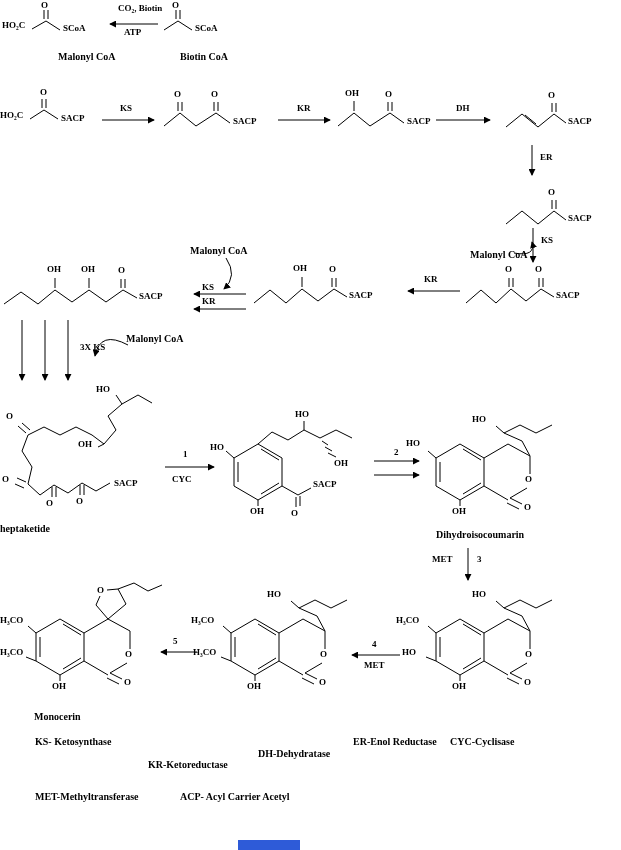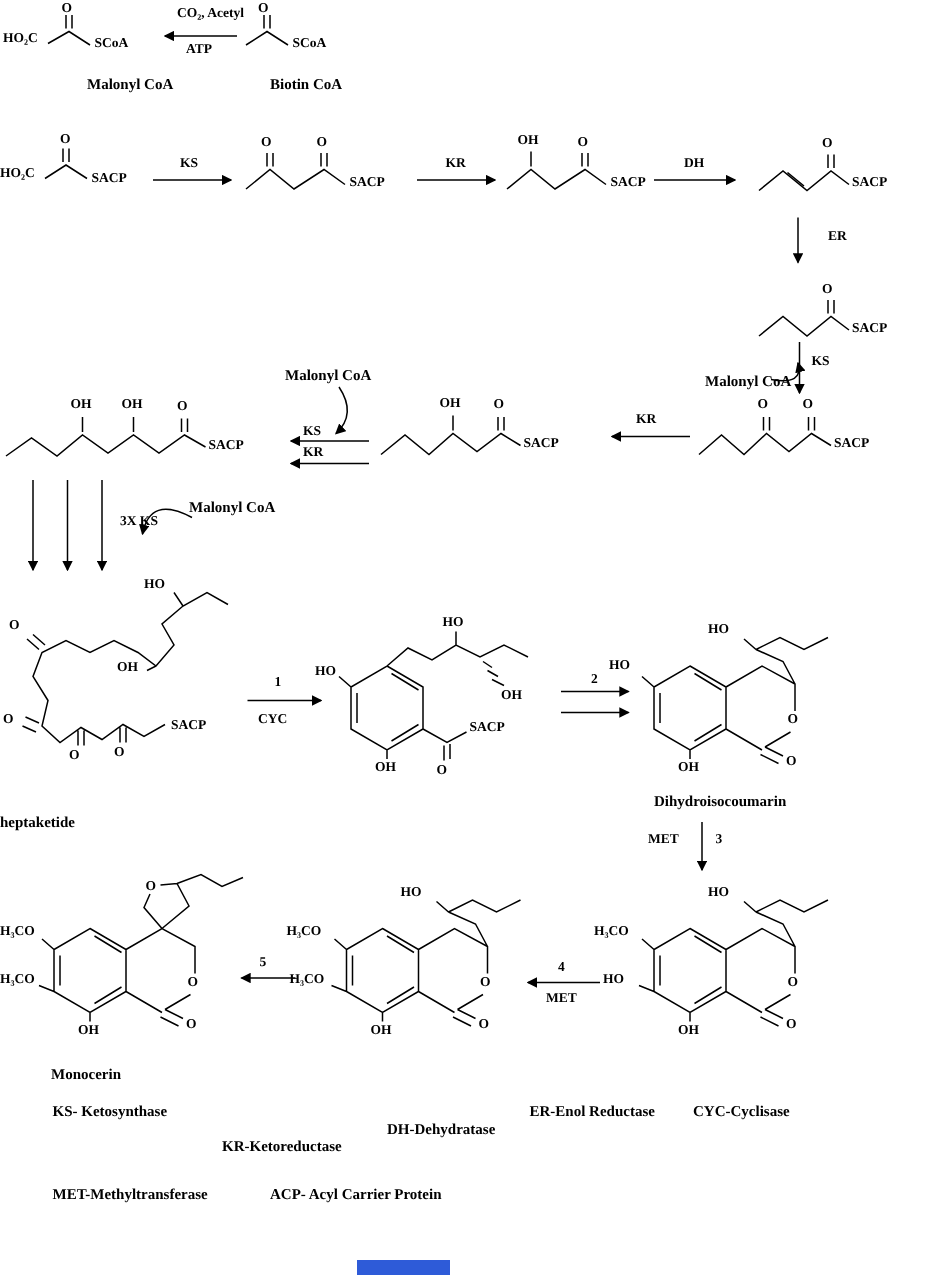--- a/index.html
+++ b/index.html
@@ -61,42 +61,42 @@
 
       <path d="M514,253 Q536,257 532,242" marker-end="url(#ah)"></path>
       <path d="M226,258 Q238,276 224,289" marker-end="url(#ah)"></path>
       <path d="M128,345 Q100,330 95,356" marker-end="url(#ah)"></path>
     </g>
   </svg>
 
   <span class="lbl" style="left:2px;top:21px">HO₂C</span>
   <span class="lbl" style="left:41px;top:1px">O</span>
   <span class="lbl" style="left:63px;top:24px">SCoA</span>
-  <span class="lbl" style="left:118px;top:4px">CO₂, Acetyl</span>
+  <span class="lbl" style="left:118px;top:4px">CO₂, Biotin</span>
   <span class="lbl" style="left:124px;top:28px">ATP</span>
   <span class="lbl" style="left:172px;top:1px">O</span>
   <span class="lbl" style="left:195px;top:24px">SCoA</span>
   <span class="cap" style="left:58px;top:52px">Malonyl CoA</span>
   <span class="cap" style="left:180px;top:52px">Biotin CoA</span>
 
   <span class="lbl" style="left:0px;top:111px">HO₂C</span>
   <span class="lbl" style="left:40px;top:88px">O</span>
   <span class="lbl" style="left:61px;top:114px">SACP</span>
   <span class="lbl" style="left:120px;top:104px">KS</span>
   <span class="lbl" style="left:174px;top:90px">O</span>
   <span class="lbl" style="left:211px;top:90px">O</span>
   <span class="lbl" style="left:233px;top:117px">SACP</span>
   <span class="lbl" style="left:297px;top:104px">KR</span>
   <span class="lbl" style="left:345px;top:89px">OH</span>
   <span class="lbl" style="left:385px;top:90px">O</span>
   <span class="lbl" style="left:407px;top:117px">SACP</span>
   <span class="lbl" style="left:456px;top:104px">DH</span>
   <span class="lbl" style="left:548px;top:91px">O</span>
   <span class="lbl" style="left:568px;top:117px">SACP</span>
-  <span class="lbl" style="left:552px;top:153px">ER</span>
+  <span class="lbl" style="left:540px;top:153px">ER</span>
 
   <span class="lbl" style="left:548px;top:188px">O</span>
   <span class="lbl" style="left:568px;top:214px">SACP</span>
   <span class="lbl" style="left:541px;top:236px">KS</span>
   <span class="cap" style="left:470px;top:250px">Malonyl CoA</span>
 
   <span class="lbl" style="left:505px;top:265px">O</span>
   <span class="lbl" style="left:535px;top:265px">O</span>
   <span class="lbl" style="left:556px;top:291px">SACP</span>
   <span class="lbl" style="left:424px;top:275px">KR</span>
@@ -114,21 +114,21 @@
   <span class="lbl" style="left:80px;top:343px">3X KS</span>
   <span class="cap" style="left:126px;top:334px">Malonyl CoA</span>
 
   <span class="lbl" style="left:96px;top:385px">HO</span>
   <span class="lbl" style="left:78px;top:440px">OH</span>
   <span class="lbl" style="left:76px;top:497px">O</span>
   <span class="lbl" style="left:46px;top:499px">O</span>
   <span class="lbl" style="left:2px;top:475px">O</span>
   <span class="lbl" style="left:6px;top:412px">O</span>
   <span class="lbl" style="left:114px;top:479px">SACP</span>
-  <span class="cap" style="left:0px;top:544px">heptaketide</span>
+  <span class="cap" style="left:0px;top:524px">heptaketide</span>
 
   <span class="lbl" style="left:183px;top:450px">1</span>
   <span class="lbl" style="left:172px;top:475px">CYC</span>
 
   <span class="lbl" style="left:210px;top:443px">HO</span>
   <span class="lbl" style="left:250px;top:507px">OH</span>
   <span class="lbl" style="left:291px;top:509px">O</span>
   <span class="lbl" style="left:313px;top:480px">SACP</span>
   <span class="lbl" style="left:295px;top:410px">HO</span>
   <span class="lbl" style="left:334px;top:459px">OH</span>
@@ -169,19 +169,19 @@
   <span class="lbl" style="left:52px;top:682px">OH</span>
   <span class="lbl" style="left:125px;top:650px">O</span>
   <span class="lbl" style="left:124px;top:678px">O</span>
   <span class="lbl" style="left:97px;top:586px">O</span>
   <span class="cap" style="left:34px;top:712px">Monocerin</span>
 
   <span class="cap" style="left:35px;top:737px">KS- Ketosynthase</span>
   <span class="cap" style="left:148px;top:760px">KR-Ketoreductase</span>
   <span class="cap" style="left:258px;top:749px">DH-Dehydratase</span>
   <span class="cap" style="left:353px;top:737px">ER-Enol Reductase</span>
-  <span class="cap" style="left:462px;top:737px">CYC-Cyclisase</span>
+  <span class="cap" style="left:450px;top:737px">CYC-Cyclisase</span>
   <span class="cap" style="left:35px;top:792px">MET-Methyltransferase</span>
-  <span class="cap" style="left:180px;top:792px">ACP- Acyl Carrier Protein</span>
+  <span class="cap" style="left:180px;top:792px">ACP- Acyl Carrier Acetyl</span>
 
   <div class="bar" style="background: rgb(46, 91, 216);"></div>
 
 </div>
 
 </body></html>

